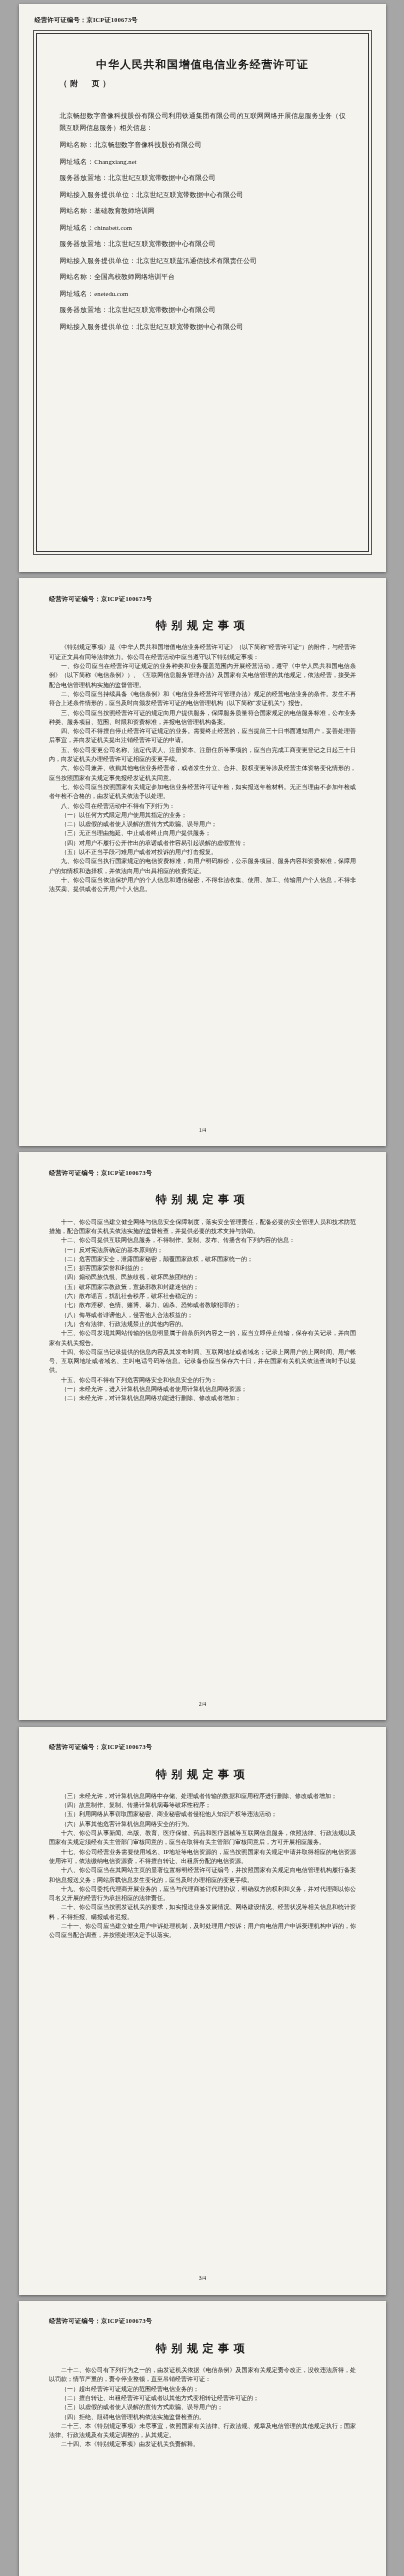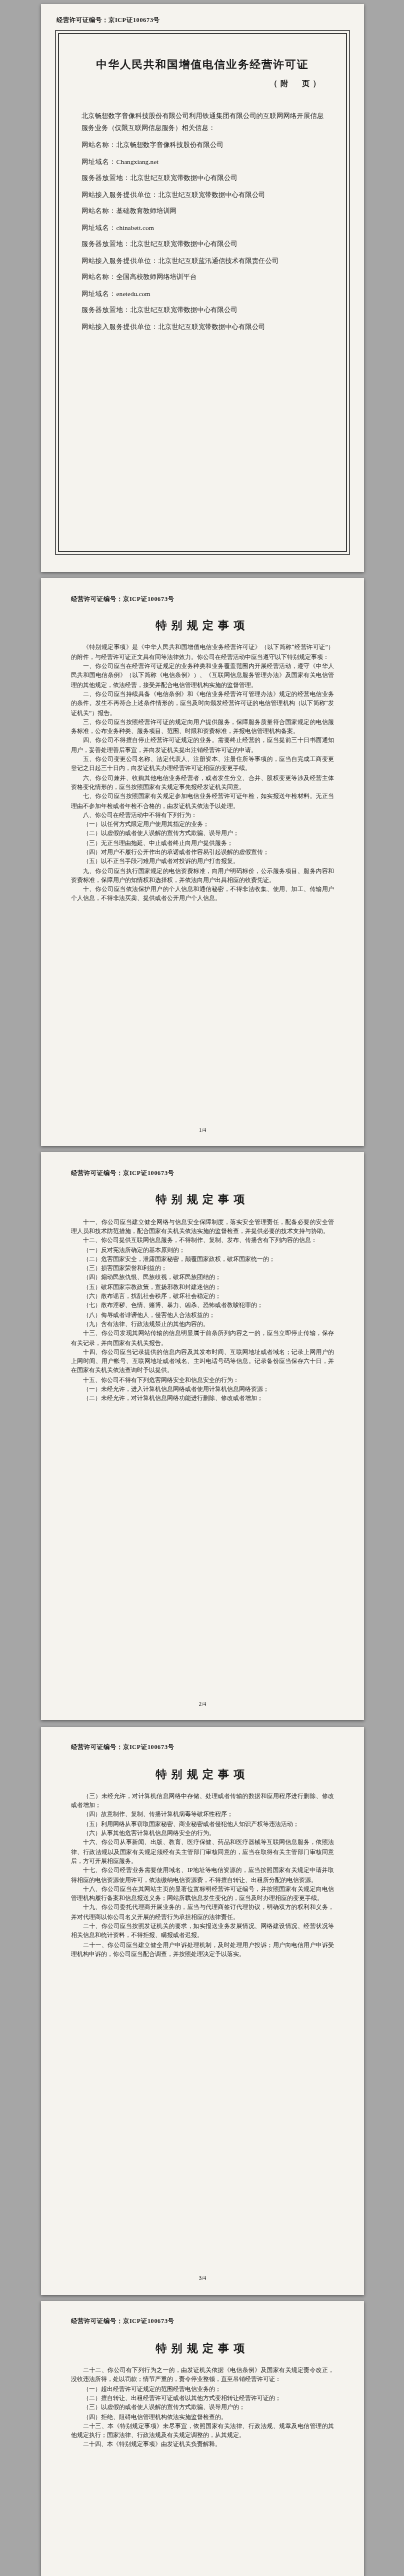--- a/index.html
+++ b/index.html
@@ -2,35 +2,35 @@
 <html style="font-size:8.2px"><head>
 <meta charset="utf-8">
 <style>
   html,body{margin:0;padding:0;}
   .canvas{
     width:405px;height:2873px;background:#a6a6a6;
     font-family:"Liberation Serif","DejaVu Serif",serif;
     position:relative;overflow:hidden;padding-top:4.1px;box-sizing:border-box;
   }
   .page{
-    width:323px;height:568px;background:#f5f3ee;margin:0 auto 6.2px auto;
+    width:367px;height:568px;background:#f5f3ee;margin:0 auto 6.2px auto;
     box-shadow:0 1px 3.1px rgba(0,0,0,0.45);position:relative;box-sizing:border-box;
     color:#1b1b1b;
   }
   
   .lic-no{position:absolute;top:12.4px;left:15.5px;font-size:6.2px;font-weight:bold;letter-spacing:0.3px;}
   .frame{
     position:absolute;top:26px;left:14.4px;right:14.4px;bottom:17.5px;
     border:0.5px solid #555;padding:17.5px 25px;box-sizing:border-box;
   }
   .frame::after{content:"";position:absolute;inset:1.5px;border:1px solid #3a3a3a;pointer-events:none;}
   .lic-title{
     margin:9.3px 0 0 0;text-align:center;font-size:10.8px;font-weight:bold;letter-spacing:1px;
   }
-  .lic-subtitle{margin-top:7.2px;text-align:right;font-size:7.7px;font-weight:bold;letter-spacing:3.1px;}
+  .lic-subtitle{margin-top:7.2px;text-align:left;font-size:7.7px;font-weight:bold;letter-spacing:3.1px;}
   .lic-intro{margin:20.6px 0 3.1px 0;font-size:6.7px;line-height:12.4px;text-align:justify;}
   .entries{margin-top:4.1px;}
   .entry{font-size:6.7px;line-height:10.8px;margin-top:5.7px;text-align:left;word-break:break-all;}
   .entry span[data-name="entry-label"]{letter-spacing:0.3px;}
   
   .terms-page{padding:16.5px 30px 0 30px;}
   .t-no{font-size:6.2px;font-weight:bold;letter-spacing:0.3px;}
   .t-title{text-align:center;font-size:11px;font-weight:bold;letter-spacing:4.6px;margin:14.4px 0 10.3px 0;}
   .terms-body p{
     margin:0;text-indent:2em;font-size:6px;line-height:9.3px;text-align:justify;

